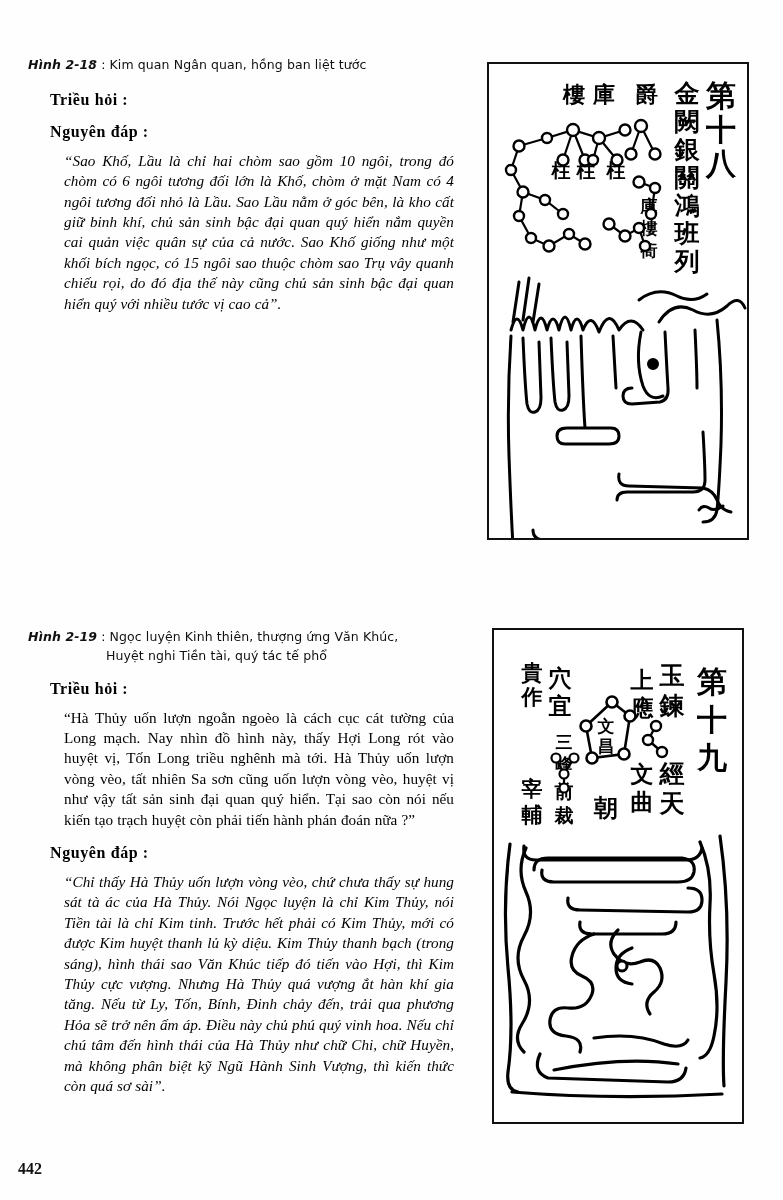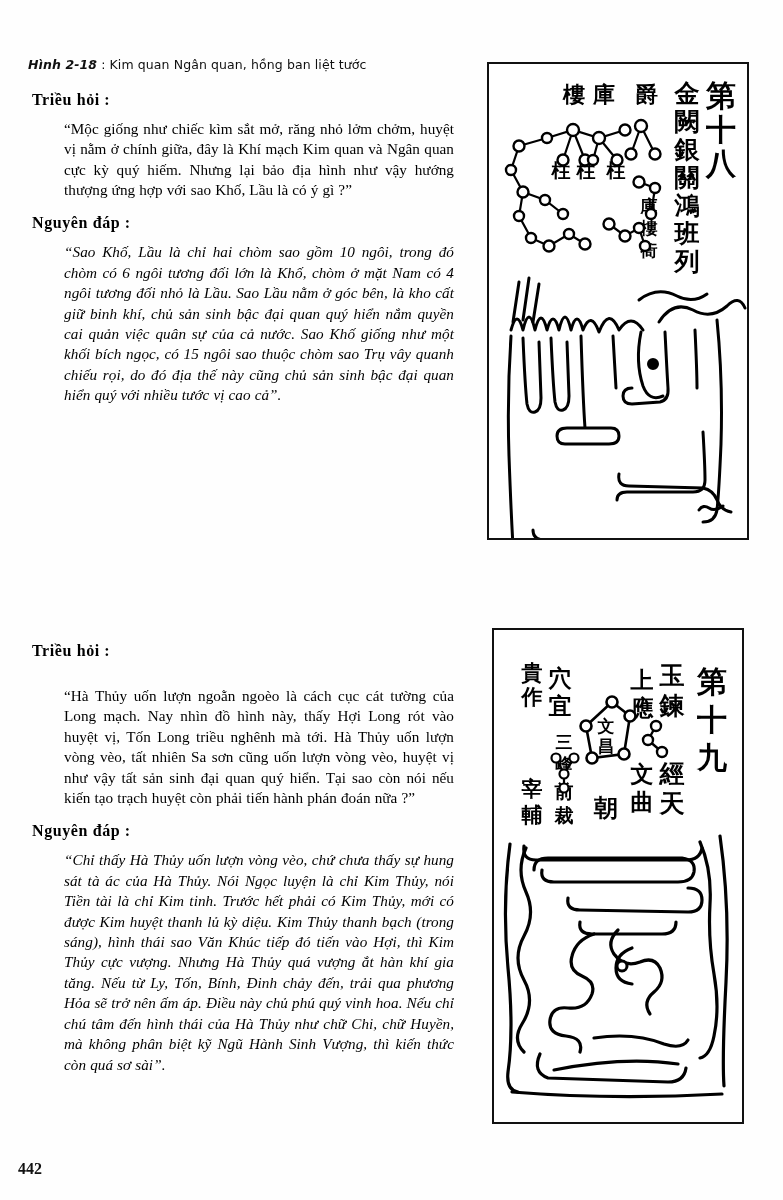--- a/index.html
+++ b/index.html
@@ -49,21 +49,21 @@
   .fig-caption .cap-line2 {
     display: block;
     padding-left: 78px;
   }
 
   .q-label {
     font-family: "Liberation Serif", "DejaVu Serif", serif;
     font-size: 16px;
     font-weight: bold;
     letter-spacing: 0.6px;
-    margin-left: 4px;
+    margin-left: 22px;
   }
 
   .para {
     font-family: "Liberation Serif", "DejaVu Serif", serif;
     font-size: 15.2px;
     line-height: 20.4px;
     text-align: justify;
     margin-left: 36px;
     width: 390px;
     letter-spacing: 0.05px;
@@ -102,33 +102,36 @@
 <div class="page">
 
   <div class="text-col" style="top:56px;">
 
     <div class="fig-caption">
       <span class="fig-no">Hình 2-18</span><span class="fig-sep"> : </span><span>Kim quan Ngân quan, hồng ban liệt tước</span>
     </div>
 
     <div class="q-label" style="margin-top:16px;">Triều hỏi :</div>
 
-    <div class="para" style="margin-top:10px;">“Mộc giống như chiếc kìm sắt mở, răng nhỏ lởm chởm, huyệt vị nằm ở chính giữa, đây là Khí mạch Kim quan và Ngân quan cực kỳ quý hiếm. Nhưng lại bảo địa hình như vậy hướng thượng ứng hợp với sao Khố, Lầu là có ý gì ?”</div>
 
     <div class="q-label" style="margin-top:14px;">Nguyên đáp :</div>
 
     <div class="para last-line-left" style="margin-top:10px;">“Sao Khố, Lầu là chỉ hai chòm sao gồm 10 ngôi, trong đó chòm có 6 ngôi tương đối lớn là Khố, chòm ở mặt Nam có 4 ngôi tương đối nhỏ là Lầu. Sao Lầu nằm ở góc bên, là kho cất giữ binh khí, chủ sản sinh bậc đại quan quý hiển nắm quyền cai quản việc quân sự của cả nước. Sao Khố giống như một khối bích ngọc, có 15 ngôi sao thuộc chòm sao Trụ vây quanh chiếu rọi, do đó địa thế này cũng chủ sản sinh bậc đại quan hiển quý với nhiều tước vị cao cả”.</div>
   </div>
 
   <div class="text-col" style="top:628px;">
 
+    <div class="fig-caption">
+      <span class="fig-no">Hình 2-19</span><span class="fig-sep"> : </span><span>Ngọc luyện Kinh thiên, thượng ứng Văn Khúc,</span>
+      <span class="cap-line2">Huyệt nghi Tiền tài, quý tác tế phổ</span>
+    </div>
 
     <div class="q-label" style="margin-top:14px;">Triều hỏi :</div>
 
-    <div class="para" style="margin-top:26px;">“Hà Thủy uốn lượn ngoằn ngoèo là cách cục cát tường của Long mạch. Nay nhìn đồ hình này, thấy Hợi Long rót vào huyệt vị, Tốn Long triều nghênh mà tới. Hà Thủy uốn lượn vòng vèo, tất nhiên Sa sơn cũng uốn lượn vòng vèo, huyệt vị như vậy tất sản sinh đại quan quý hiển. Tại sao còn nói nếu kiến tạo trạch huyệt còn phải tiến hành phán đoán nữa ?”</div>
+    <div class="para" style="margin-top:10px;">“Hà Thủy uốn lượn ngoằn ngoèo là cách cục cát tường của Long mạch. Nay nhìn đồ hình này, thấy Hợi Long rót vào huyệt vị, Tốn Long triều nghênh mà tới. Hà Thủy uốn lượn vòng vèo, tất nhiên Sa sơn cũng uốn lượn vòng vèo, huyệt vị như vậy tất sản sinh đại quan quý hiển. Tại sao còn nói nếu kiến tạo trạch huyệt còn phải tiến hành phán đoán nữa ?”</div>
 
     <div class="q-label" style="margin-top:14px;">Nguyên đáp :</div>
 
     <div class="para last-line-left" style="margin-top:10px;">“Chỉ thấy Hà Thủy uốn lượn vòng vèo, chứ chưa thấy sự hung sát tà ác của Hà Thủy. Nói Ngọc luyện là chỉ Kim Thủy, nói Tiền tài là chỉ Kim tinh. Trước hết phải có Kim Thủy, mới có được Kim huyệt thanh lủ kỳ diệu. Kim Thủy thanh bạch (trong sáng), hình thái sao Văn Khúc tiếp đó tiến vào Hợi, thì Kim Thủy cực vượng. Nhưng Hà Thủy quá vượng ắt hàn khí gia tăng. Nếu từ Ly, Tốn, Bính, Đinh chảy đến, trải qua phương Hỏa sẽ trở nên ấm áp. Điều này chủ phú quý vinh hoa. Nếu chỉ chú tâm đến hình thái của Hà Thủy như chữ Chi, chữ Huyền, mà không phân biệt kỹ Ngũ Hành Sinh Vượng, thì kiến thức còn quá sơ sài”.</div>
   </div>
 
   <div class="plate" style="left:487px; top:62px; width:262px; height:478px;">
     <svg width="258" height="474" viewBox="0 0 258 474" xmlns="http://www.w3.org/2000/svg">
       <rect x="0" y="0" width="258" height="474" fill="#ffffff"></rect>
 

